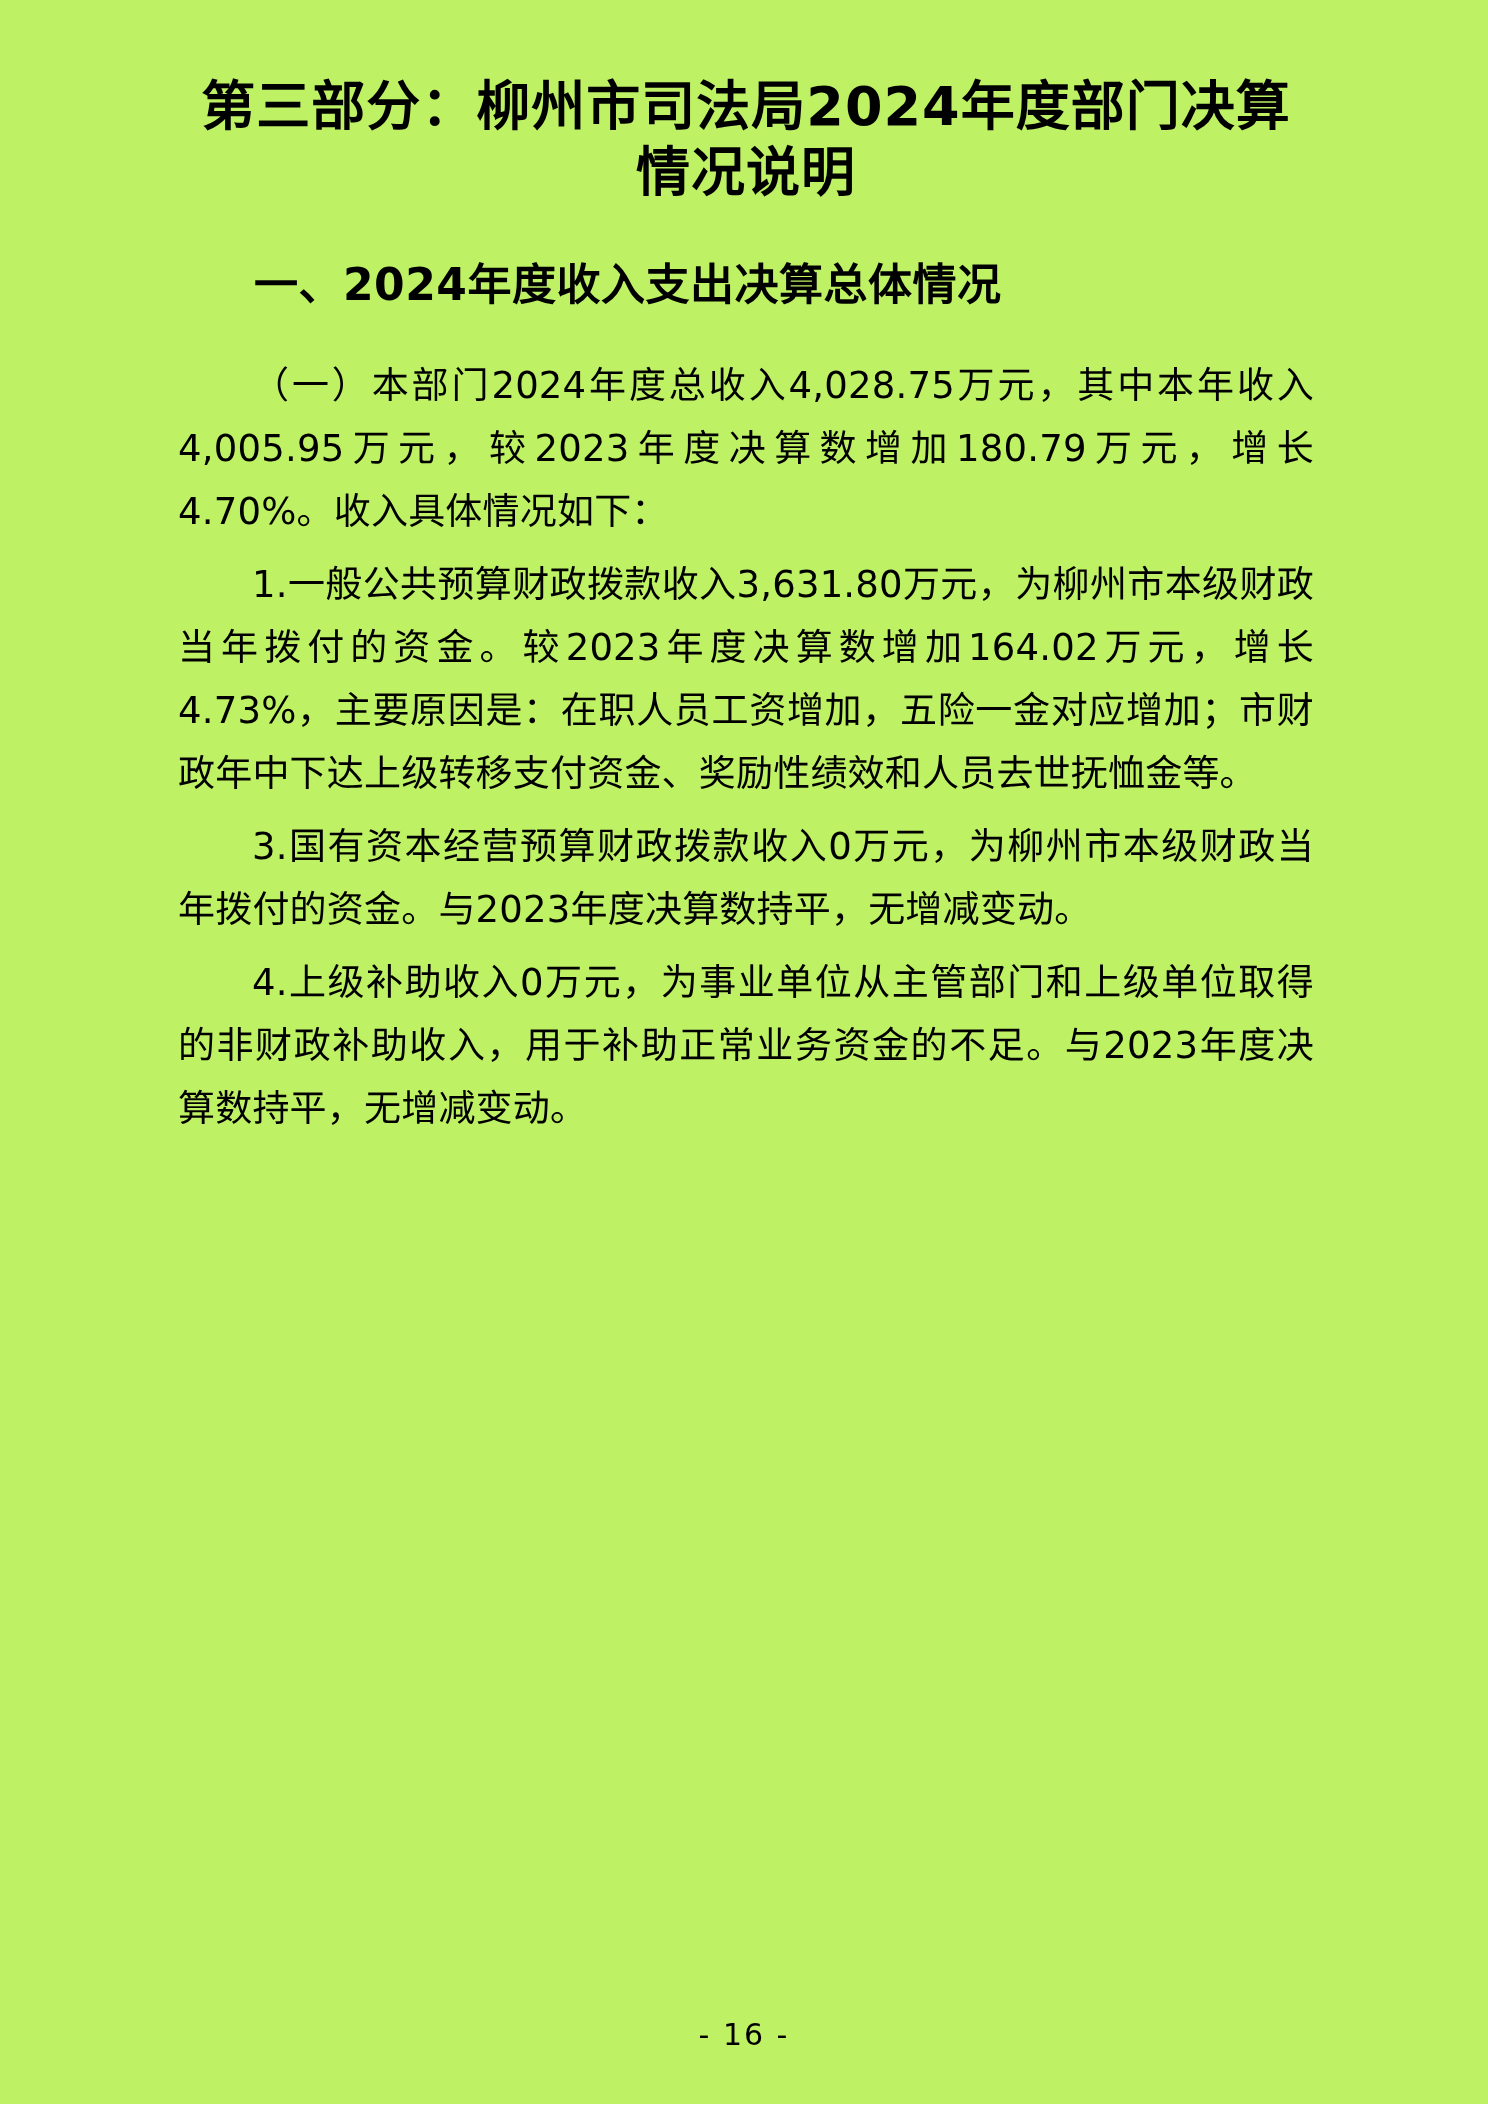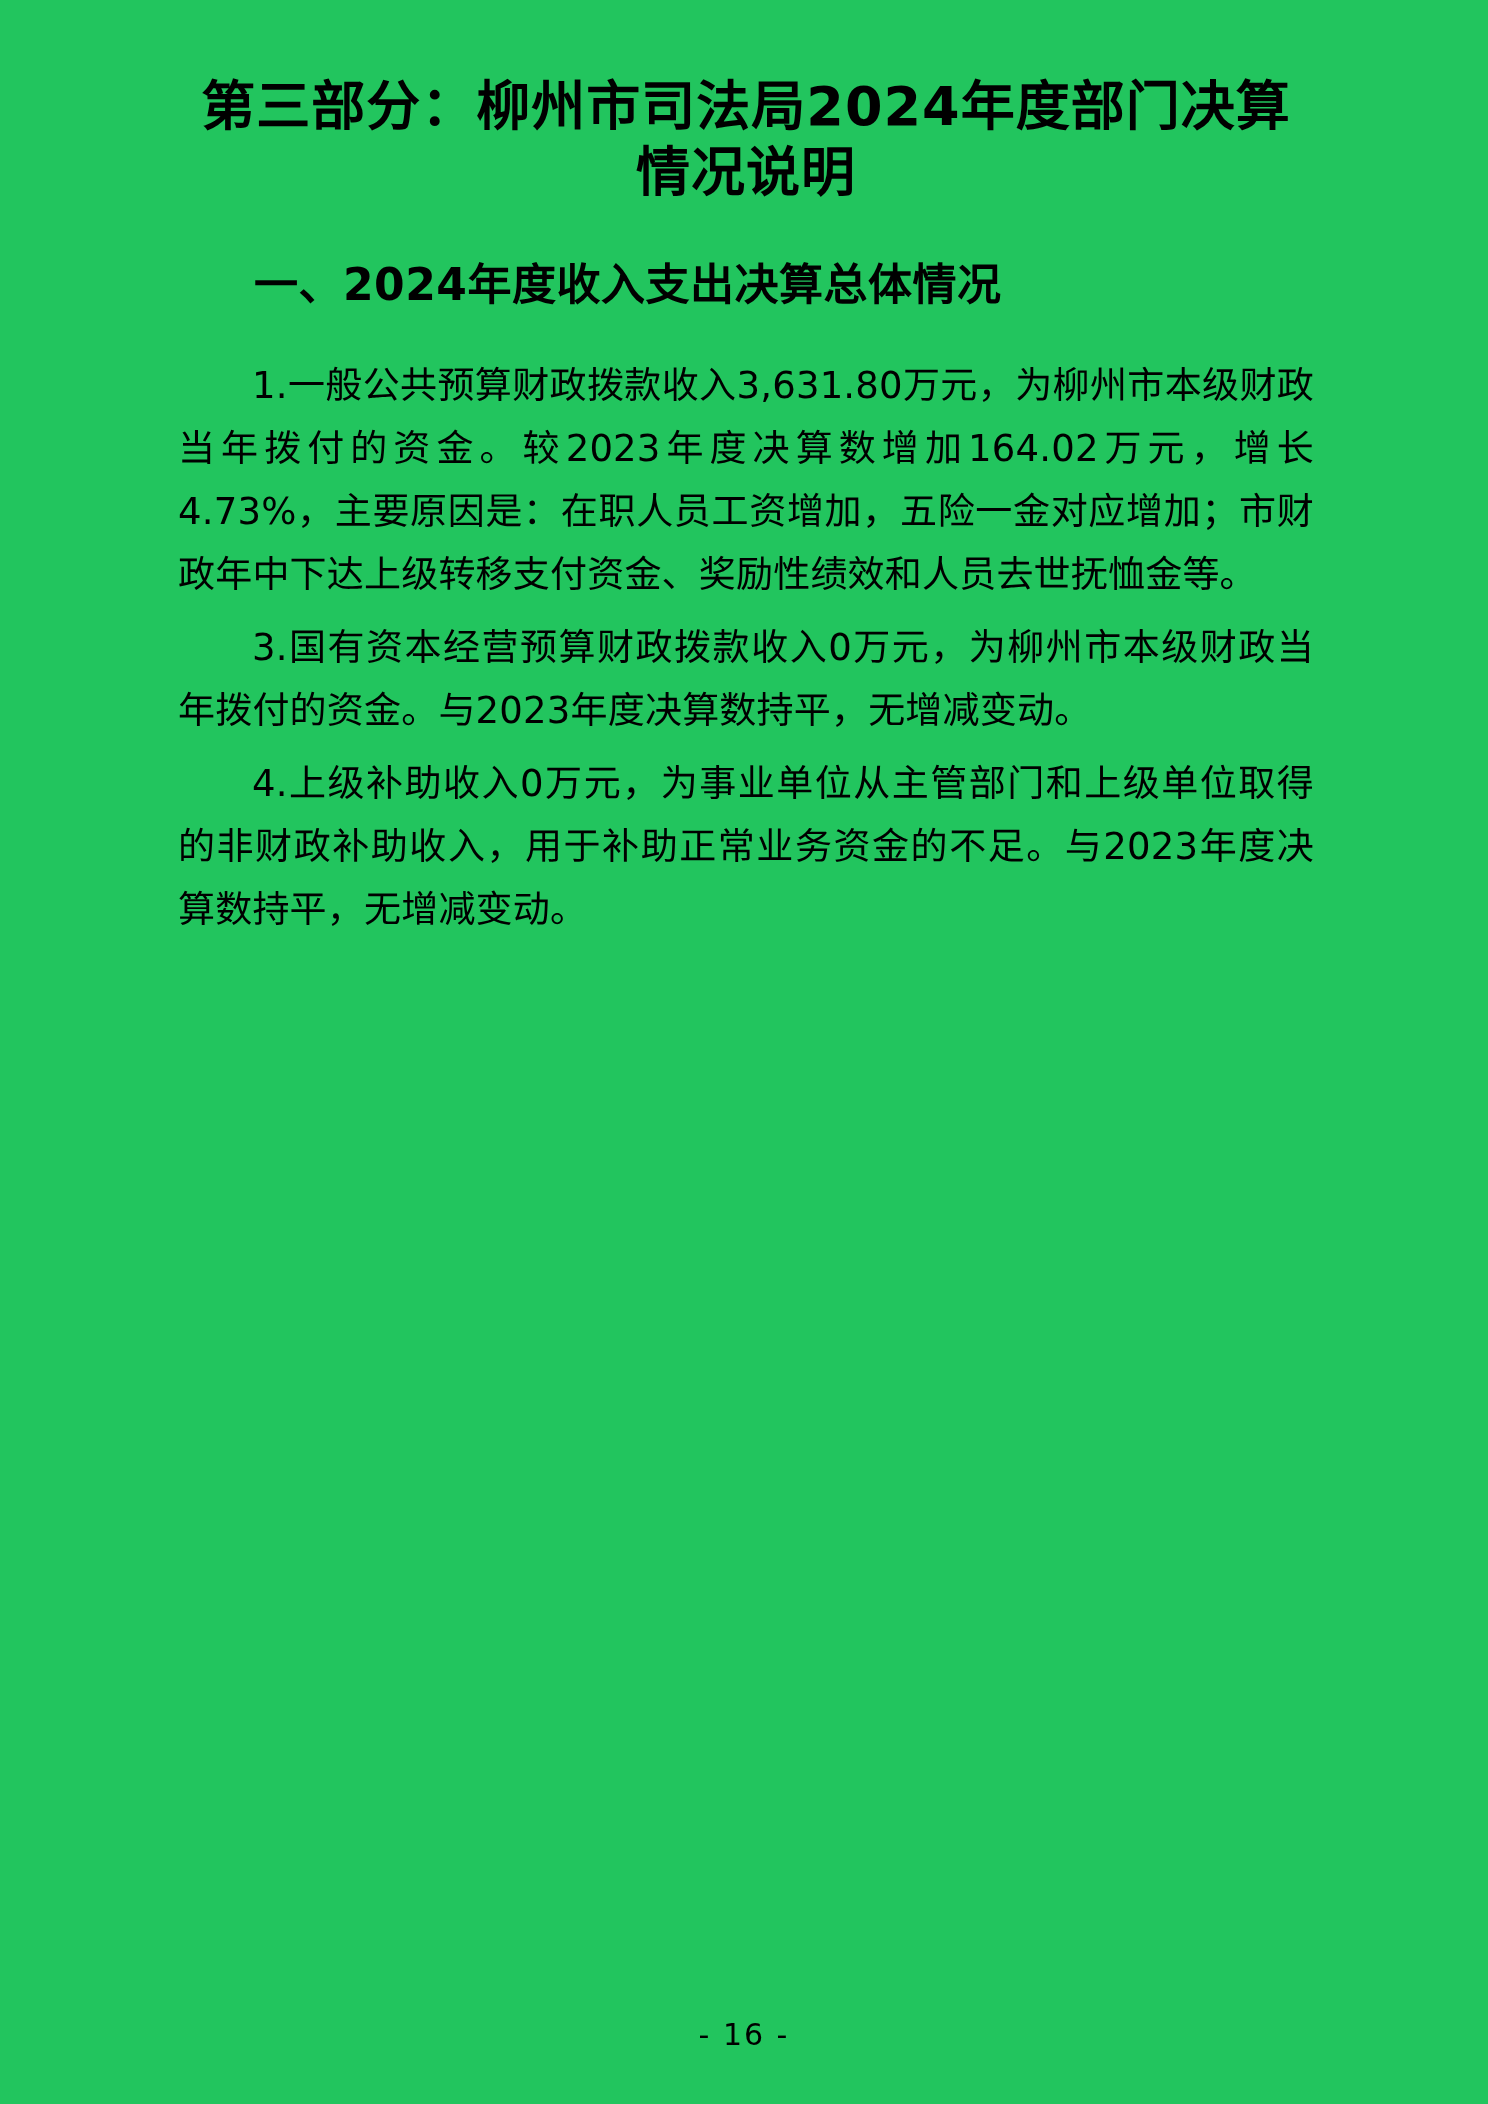--- a/index.html
+++ b/index.html
@@ -5,21 +5,21 @@
   html, body {
     margin: 0;
     padding: 0;
     background: #ffffff;
   }
   .page {
     position: relative;
     width: 1488px;
     height: 2104px;
     margin: 0 auto;
-    background: #22c55e;
+    background: #bef264;
     box-sizing: border-box;
     overflow: hidden;
     font-family: "Liberation Serif", "DejaVu Serif", serif;
     color: #000000;
     padding-left: 21px;
   }
   .content {
     position: absolute;
     left: 178px;
     top: 74px;
@@ -72,20 +72,21 @@
 </head>
 <body>
 
 <div class="page">
   <div class="content">
 
     <h1 class="doc-title">第三部分：柳州市司法局2024年度部门决算情况说明</h1>
 
     <h2 class="section-heading">一、2024年度收入支出决算总体情况</h2>
 
+    <p class="para">（一）本部门2024年度总收入4,028.75万元，其中本年收入4,005.95万元，较2023年度决算数增加180.79万元，增长4.70%。收入具体情况如下：</p>
     <p class="para">1.一般公共预算财政拨款收入3,631.80万元，为柳州市本级财政当年拨付的资金。较2023年度决算数增加164.02万元，增长4.73%，主要原因是：在职人员工资增加，五险一金对应增加；市财政年中下达上级转移支付资金、奖励性绩效和人员去世抚恤金等。</p>
     <p class="para">3.国有资本经营预算财政拨款收入0万元，为柳州市本级财政当年拨付的资金。与2023年度决算数持平，无增减变动。</p>
     <p class="para">4.上级补助收入0万元，为事业单位从主管部门和上级单位取得的非财政补助收入，用于补助正常业务资金的不足。与2023年度决算数持平，无增减变动。</p>
 
   </div>
 
   <div class="page-number">- 16 -</div>
 </div>
 
 </body></html>

